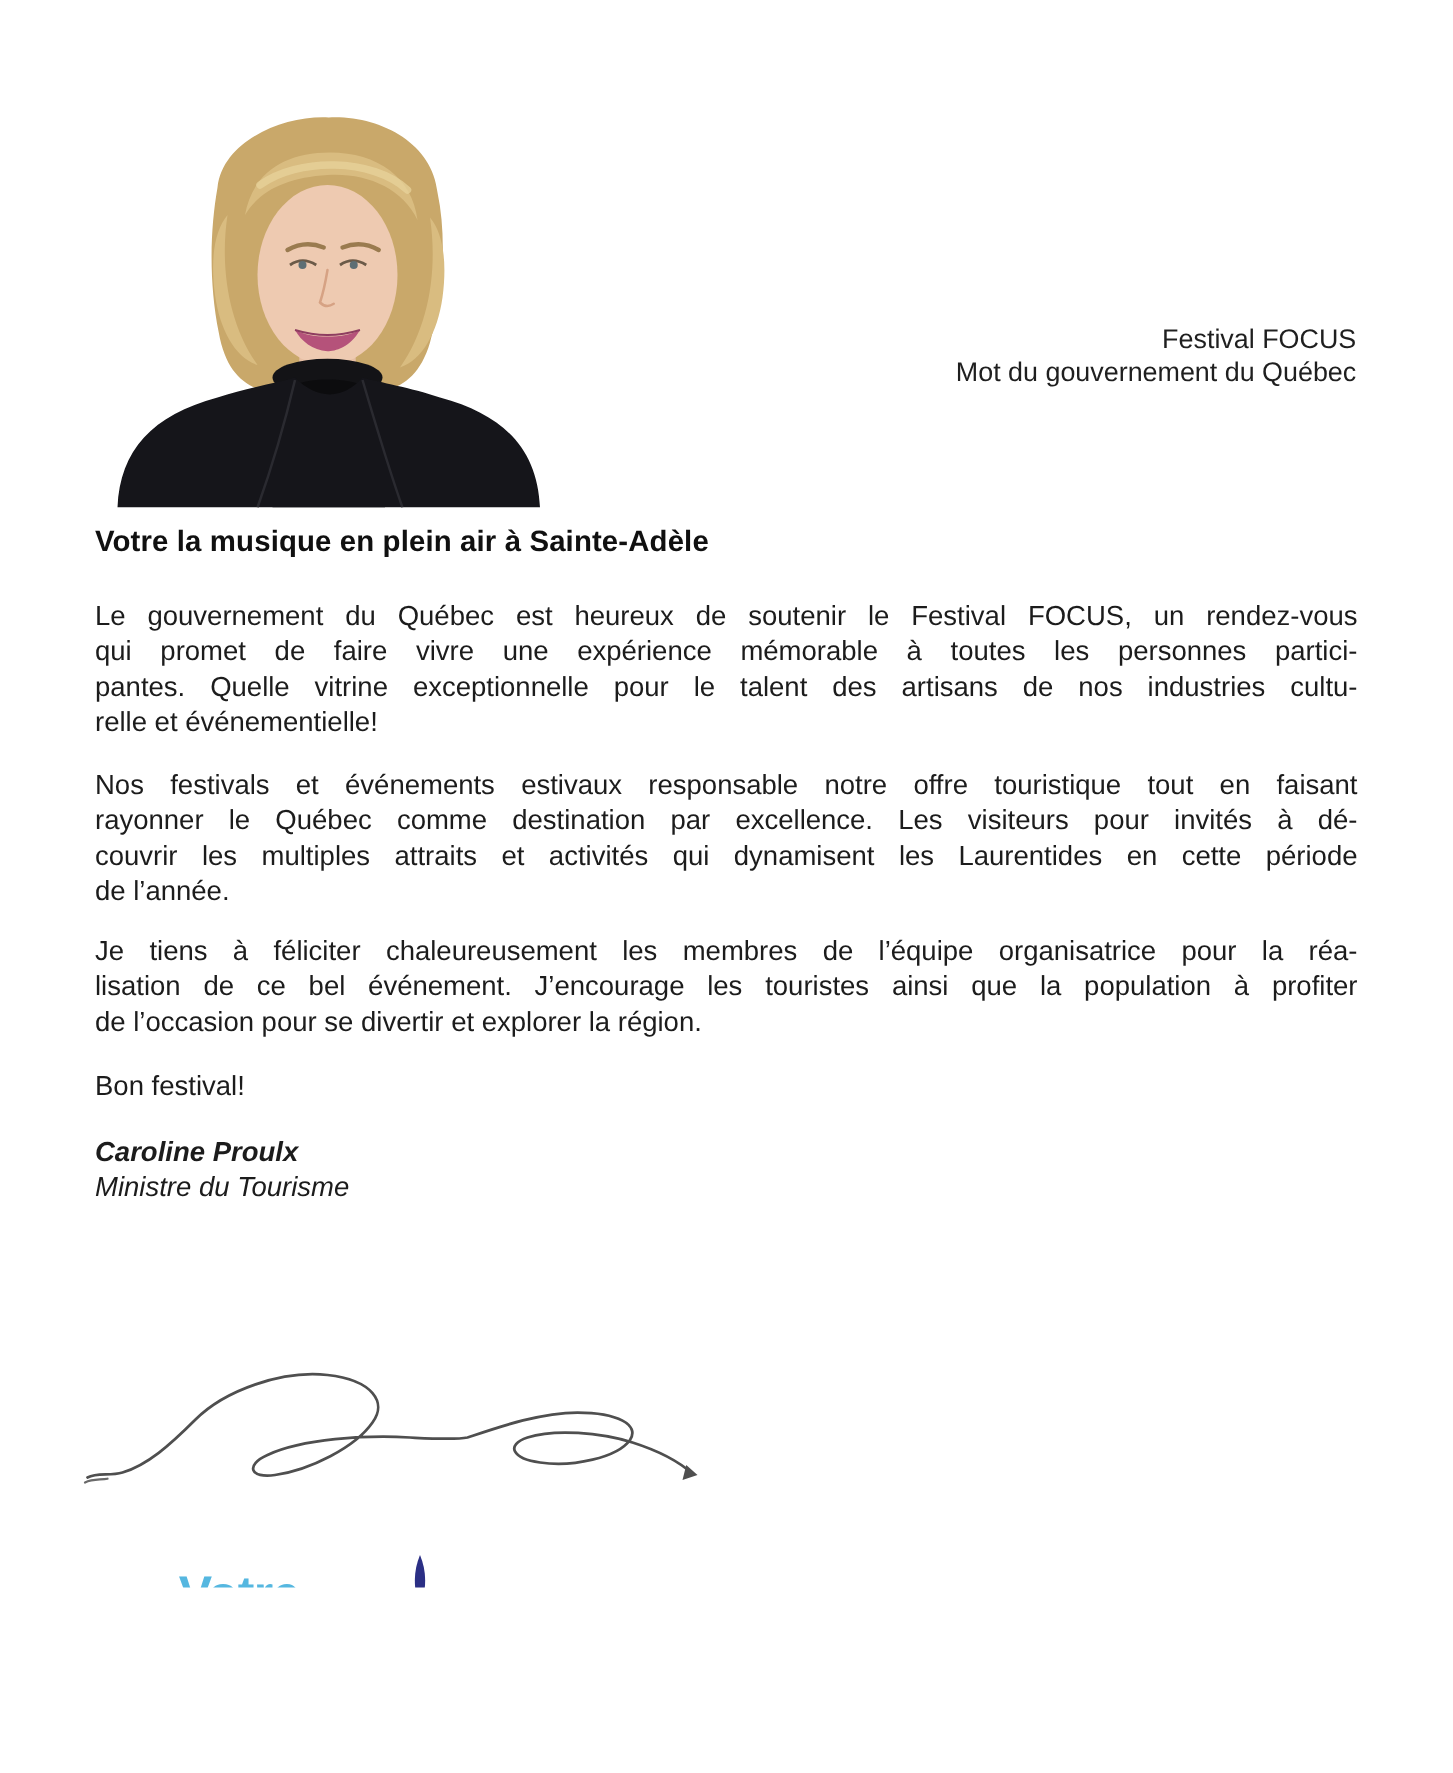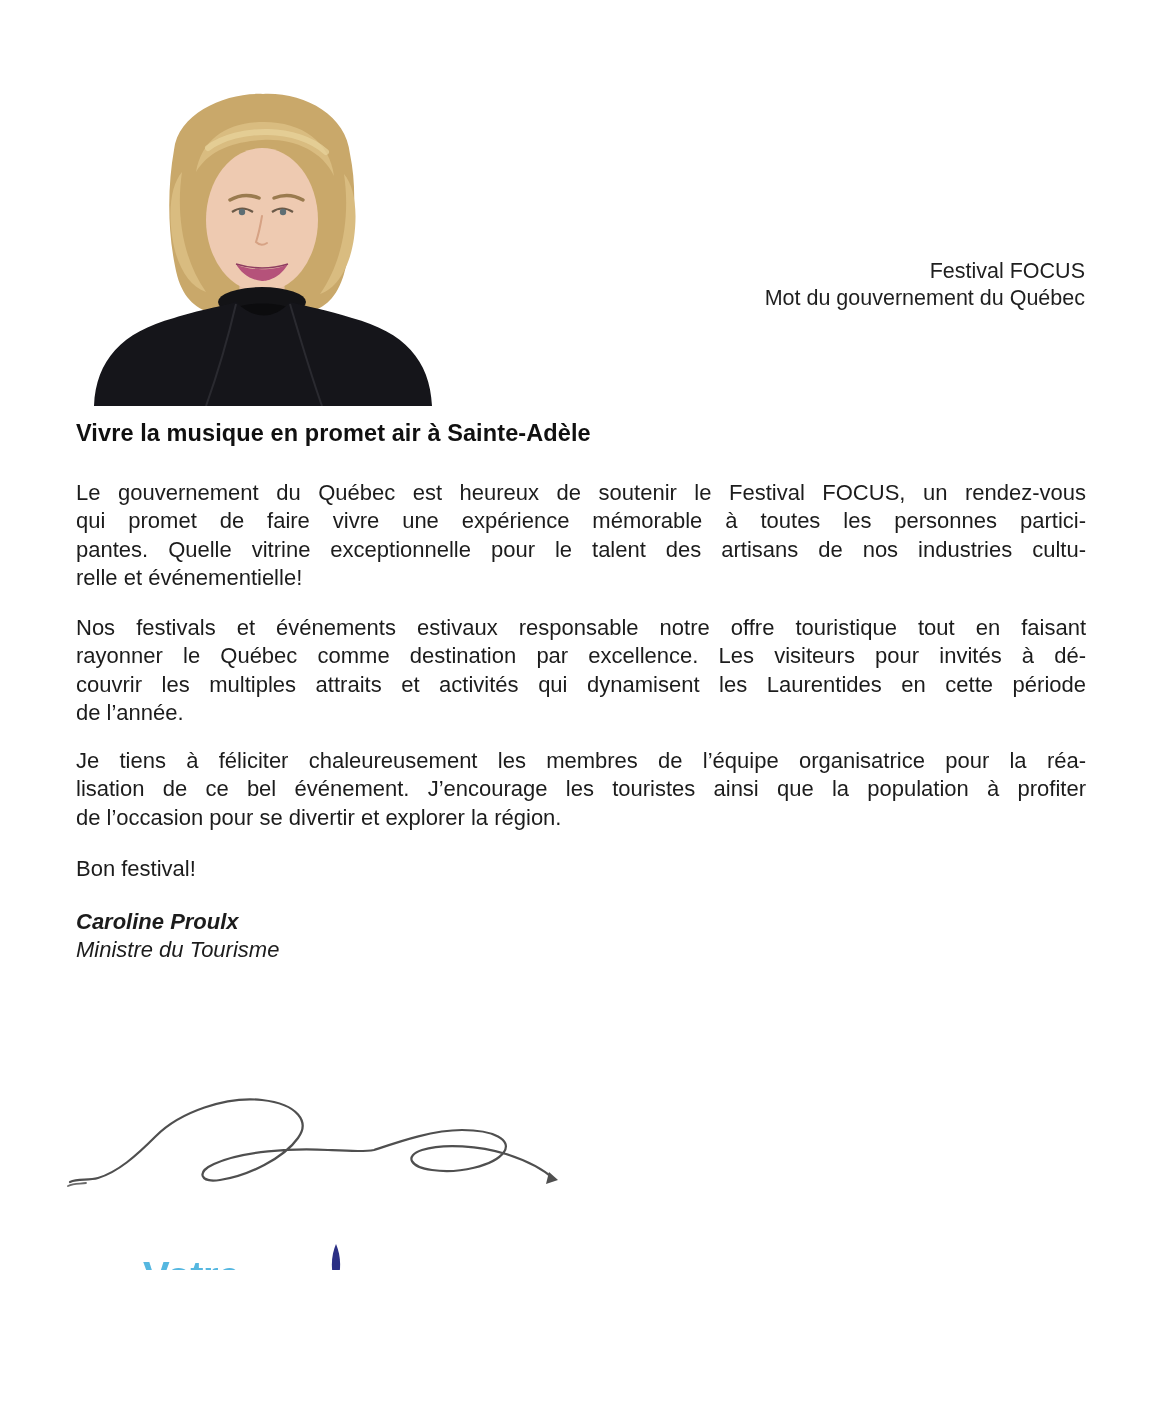--- a/index.html
+++ b/index.html
@@ -98,21 +98,21 @@
 
     <path d="M118,84 C124,50 150,34 186,34 C224,34 252,54 256,88 C244,62 214,50 184,52 C152,54 130,64 118,84 Z" fill="#d9bc80"></path>
     <path d="M130,60 C160,38 220,38 248,64" stroke="#e8d49c" stroke-width="6" fill="none" stroke-linecap="round" opacity="0.7"></path>
   </svg>
 
   <div class="doc-header">
     <div>Festival FOCUS</div>
     <div>Mot du gouvernement du Québec</div>
   </div>
 
-  <div class="heading">Vivre la musique en promet air à Sainte-Adèle</div>
+  <div class="heading">Votre la musique en plein air à Sainte-Adèle</div>
 
   <div class="para p1">
       <div class="pline">Le gouvernement du Québec est heureux de soutenir le Festival FOCUS, un rendez-vous</div>
       <div class="pline">qui promet de faire vivre une expérience mémorable à toutes les personnes partici-</div>
       <div class="pline">pantes. Quelle vitrine exceptionnelle pour le talent des artisans de nos industries cultu-</div>
       <div class="pline plast">relle et événementielle!</div>
     </div>
   <div class="para p2">
       <div class="pline">Nos festivals et événements estivaux responsable notre offre touristique tout en faisant</div>
       <div class="pline">rayonner le Québec comme destination par excellence. Les visiteurs pour invités à dé-</div>

